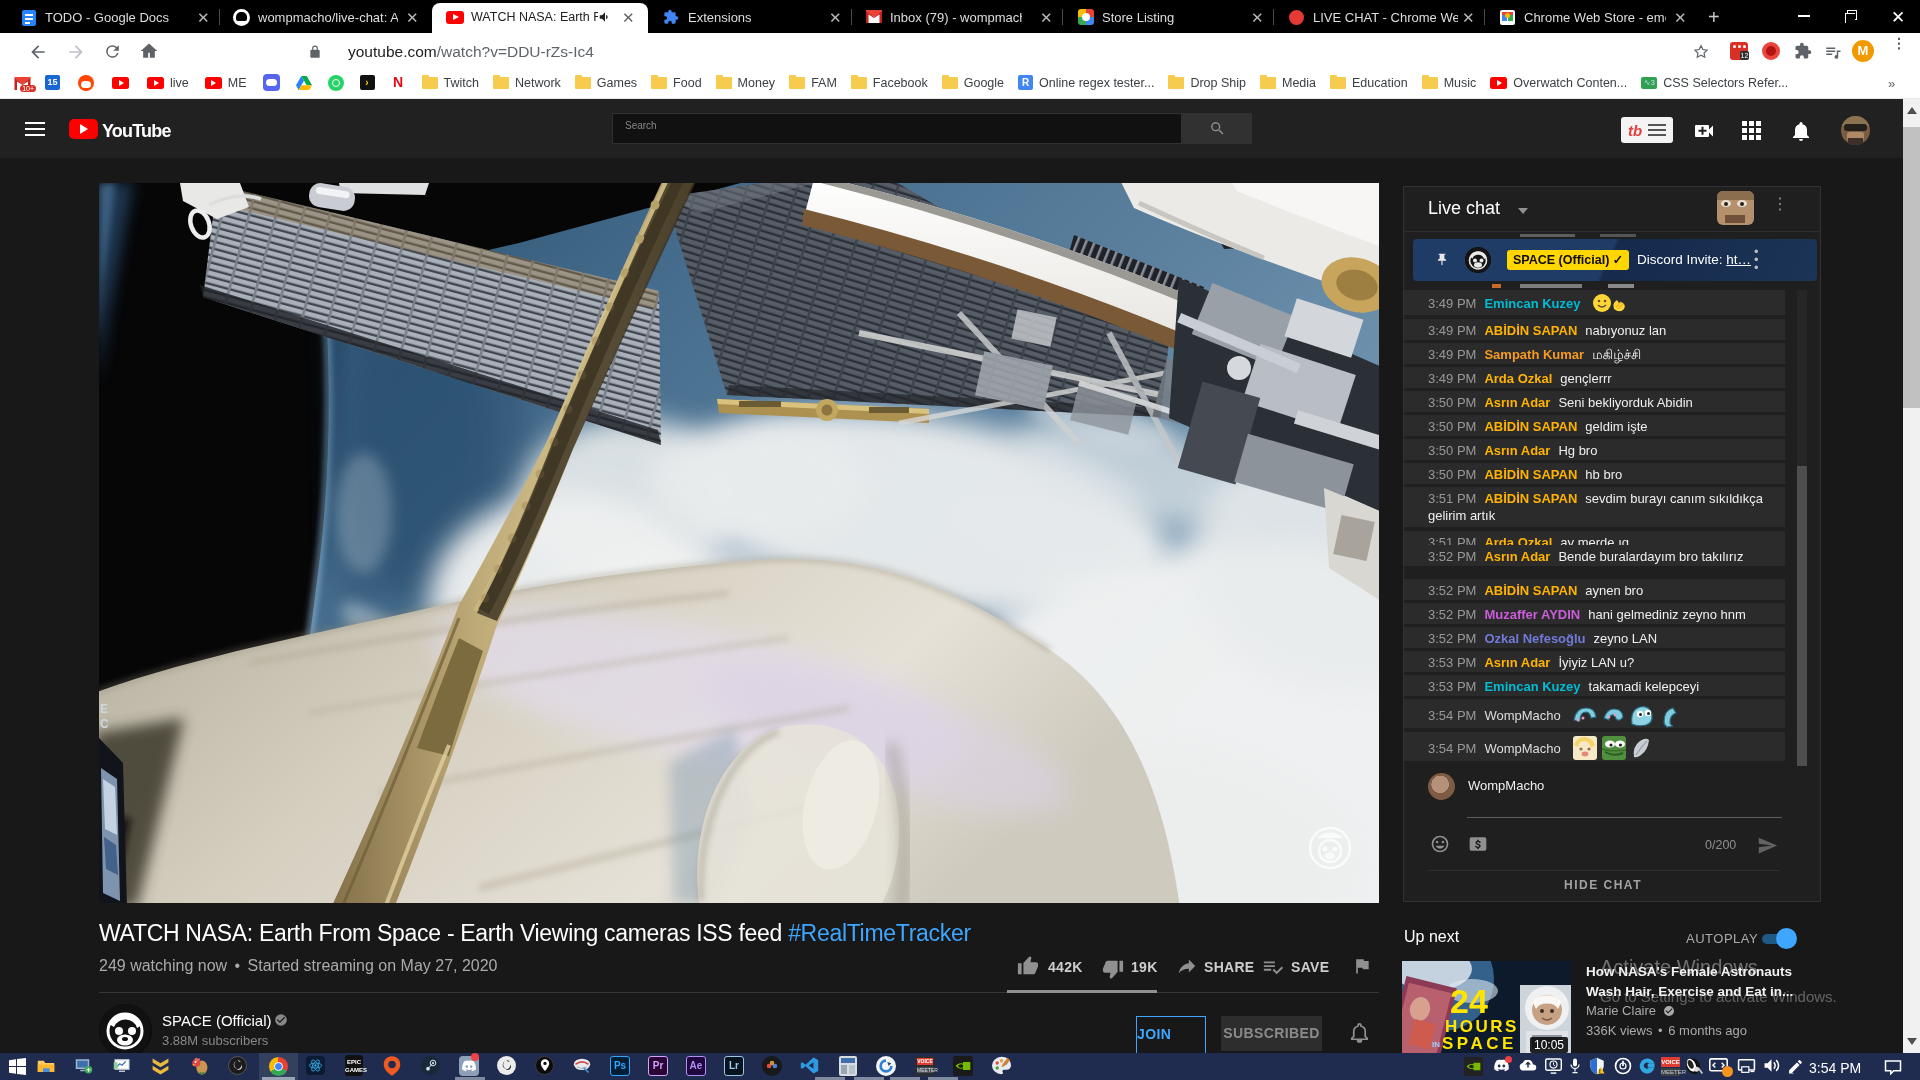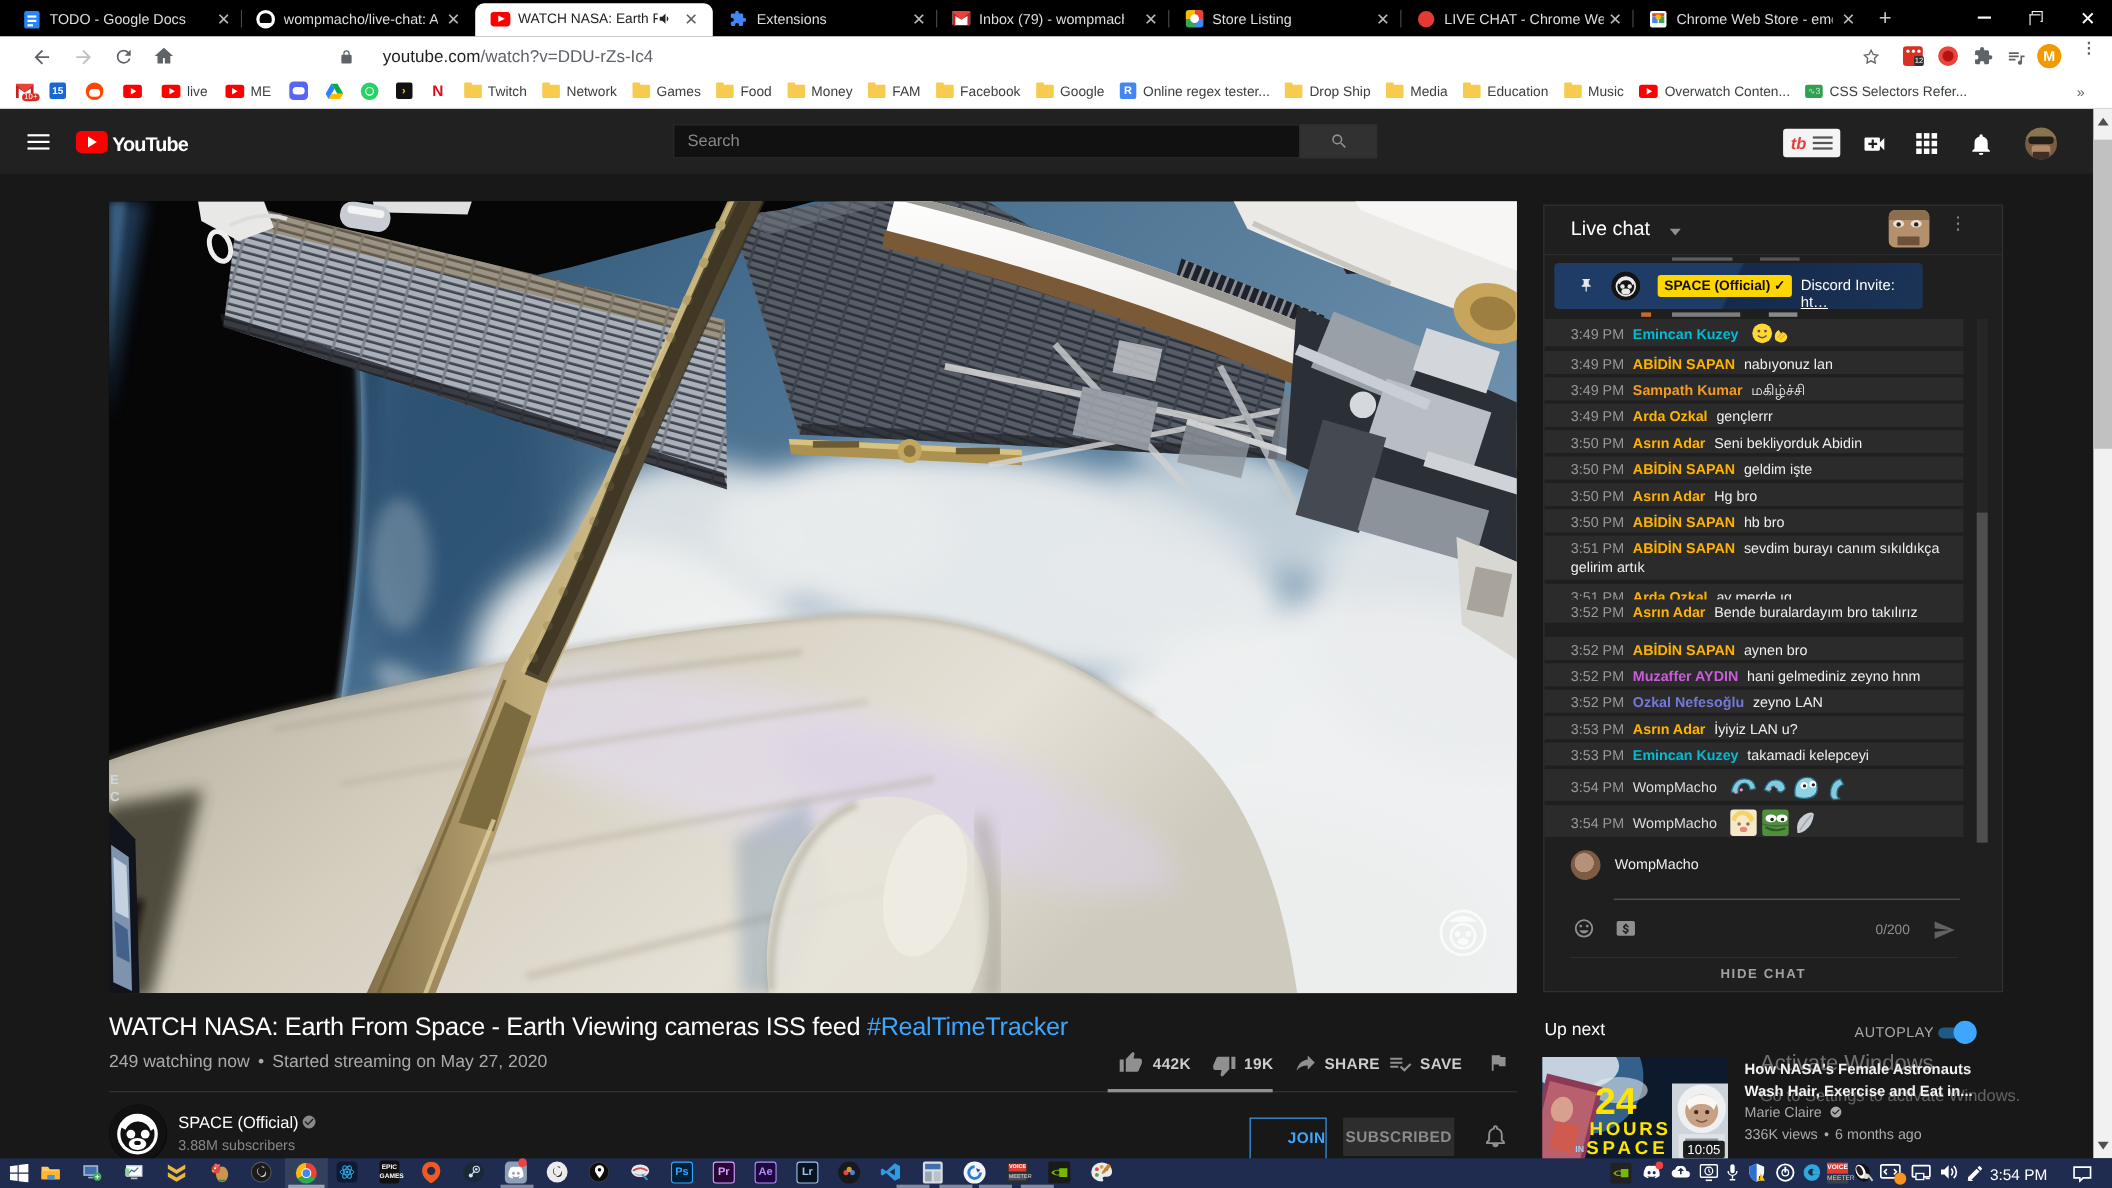--- a/index.html
+++ b/index.html
@@ -183,21 +183,21 @@
 </div>
 
 <div class="abs" style="left:0;top:99px;width:1920px;height:59px;background:#212121;"></div>
 <div id="masthead">
   <div class="abs" style="left:25px;top:122px;width:20px;height:2px;background:#fff;box-shadow:0 6px 0 #fff, 0 12px 0 #fff;"></div>
   <div class="abs" style="left:69px;top:119px;width:29px;height:20px;background:#f00;border-radius:5px;"></div>
   <div class="abs" style="left:80px;top:124px;width:0;height:0;border-top:5px solid transparent;border-bottom:5px solid transparent;border-left:8px solid #fff;"></div>
   <div class="abs" style="left:102px;top:121px;color:#fff;font-size:18px;font-weight:bold;letter-spacing:-0.8px;">YouTube</div>
 
   <div class="abs" style="left:612px;top:113px;width:570px;height:31px;background:#111111;border:1px solid #303030;"></div>
-  <div class="abs" style="left:625px;top:120px;color:#888;font-size:15px;">Search</div>
+  <div class="abs" style="left:625px;top:120px;color:#888;font-size:10px;">Search</div>
   <div class="abs" style="left:1182px;top:113px;width:70px;height:31px;background:#313131;border:1px solid #303030;"></div>
   <svg class="abs" style="left:1209px;top:120px;" width="17" height="17" viewBox="0 0 24 24">
       <path fill="#8f8f8f" d="M15.5 14h-.8l-.3-.3a6.5 6.5 0 1 0-.7.7l.3.3v.8l5 5 1.5-1.5-5-5zm-6 0a4.5 4.5 0 1 1 0-9 4.5 4.5 0 0 1 0 9z"></path>
     </svg>
 
   <div class="abs" style="left:1621px;top:117px;width:52px;height:26px;background:#f4f4f4;border-radius:3px;"></div>
   <div class="abs" style="left:1628px;top:122px;color:#e53e3e;font-size:15px;font-weight:bold;font-style:italic;text-align:right;">tb</div>
   <div class="abs" style="left:1648px;top:124px;width:18px;height:2px;background:#555;box-shadow:0 5px 0 #555, 0 10px 0 #555;"></div>
 
   <svg class="abs" style="left:1692px;top:119px;" width="24" height="24" viewBox="0 0 24 24">
@@ -450,21 +450,21 @@
         <circle cx="33" cy="27" r="4" fill="#fff"></circle>
         <ellipse cx="26" cy="36" rx="8" ry="5.5" fill="#fff"></ellipse>
         <ellipse cx="26" cy="35" rx="3" ry="2" fill="#111"></ellipse>
       </svg>
   </div>
   <div class="abs" style="left:162px;top:1012px;font-size:15px;color:#fff;">SPACE (Official)</div>
   <svg class="abs" style="left:274px;top:1013px;" width="14" height="14" viewBox="0 0 24 24">
       <path fill="#888" d="M12 2a10 10 0 1 0 0 20 10 10 0 0 0 0-20zm-2 15-5-5 1.4-1.4L10 14.2l7.6-7.6L19 8l-9 9z"></path>
     </svg>
   <div class="abs" style="left:162px;top:1033px;font-size:13px;color:#888;">3.88M subscribers</div>
-  <div class="abs" style="left:1136px;top:1016px;width:70px;height:53px;border:1px solid #3ea6ff;color:#3ea6ff;font-size:14px;font-weight:bold;text-align:right;line-height:34px;letter-spacing:.4px;">JOIN</div>
+  <div class="abs" style="left:1136px;top:1016px;width:70px;height:53px;border:1px solid #3ea6ff;color:#3ea6ff;font-size:14px;font-weight:bold;text-align:left;line-height:34px;letter-spacing:.4px;">JOIN</div>
   <div class="abs" style="left:1221px;top:1016px;width:101px;height:35px;background:#2d2d2d;color:#8b8b8b;font-size:14px;font-weight:bold;text-align:center;line-height:35px;letter-spacing:.4px;">SUBSCRIBED</div>
   <svg class="abs" style="left:1348px;top:1022px;" width="23" height="23" viewBox="0 0 24 24">
       <path fill="none" stroke="#909090" stroke-width="1.8" d="M12 21a2 2 0 0 0 2-2h-4a2 2 0 0 0 2 2zm6-6v-5a6 6 0 0 0-4.5-5.8V3.5a1.5 1.5 0 0 0-3 0v.7A6 6 0 0 0 6 10v5l-2 2v1h16v-1l-2-2z"></path>
     </svg>
 </div>
 
 <div class="abs" style="left:1403px;top:186px;width:418px;height:716px;background:#1f1f1f;border:1px solid #323232;"></div>
 <div id="chat">
 
   <div class="abs" style="left:1428px;top:198px;font-size:18px;color:#fff;">Live chat</div>
@@ -480,21 +480,21 @@
   <div class="abs" style="left:1772px;top:200px;color:#909090;font-size:16px;line-height:8px;">⋮</div>
   <div class="abs" style="left:1404px;top:231px;width:417px;height:1px;background:#2e2e2e;"></div>
 
   <div class="abs" style="left:1520px;top:234px;width:55px;height:3px;background:#5e5e5e;"></div>
   <div class="abs" style="left:1600px;top:234px;width:36px;height:3px;background:#555;"></div>
 
   <div class="abs" style="left:1492px;top:284px;width:9px;height:4px;background:#c96a2a;"></div>
   <div class="abs" style="left:1520px;top:284px;width:62px;height:4px;background:#7d7d7d;"></div>
   <div class="abs" style="left:1608px;top:284px;width:26px;height:4px;background:#8a8a8a;"></div>
 
-  <div class="abs" style="left:1413px;top:239px;width:335px;height:42px;border-radius:4px;background:linear-gradient(115deg,#1f3c66 0%,#1f3c66 48%,#152a4c 49%,#1b3457 100%);overflow:hidden;">
+  <div class="abs" style="left:1413px;top:239px;width:404px;height:42px;border-radius:4px;background:linear-gradient(115deg,#1f3c66 0%,#1f3c66 48%,#152a4c 49%,#1b3457 100%);overflow:hidden;">
     <svg style="position:absolute;left:22px;top:12px;" width="14" height="17" viewBox="0 0 24 24">
         <path fill="#e8e8e8" d="M16 9V4h1a1 1 0 0 0 0-2H7a1 1 0 0 0 0 2h1v5c0 1.7-1.3 3-3 3v2h5.97v7l1 1 1-1v-7H19v-2c-1.7 0-3-1.3-3-3z"></path>
       </svg>
     <div style="position:absolute;left:52px;top:8px;width:26px;height:26px;border-radius:50%;background:#0d0d0d;overflow:hidden;">
       <svg width="26" height="26" viewBox="0 0 26 26">
           <circle cx="13" cy="13" r="13" fill="#141414"></circle>
           <circle cx="13" cy="13.5" r="8.5" fill="none" stroke="#e8e8e8" stroke-width="1.6"></circle>
           <path d="M5,10 a8.5,7.5 0 0 1 16.5,0.5 l-2.5,1.5 a6,5.5 0 0 0 -11.5,-0.5 z" fill="#e8e8e8"></path>
           <circle cx="10" cy="13.5" r="2" fill="#e8e8e8"></circle>
           <circle cx="16.5" cy="13.5" r="2" fill="#e8e8e8"></circle>

